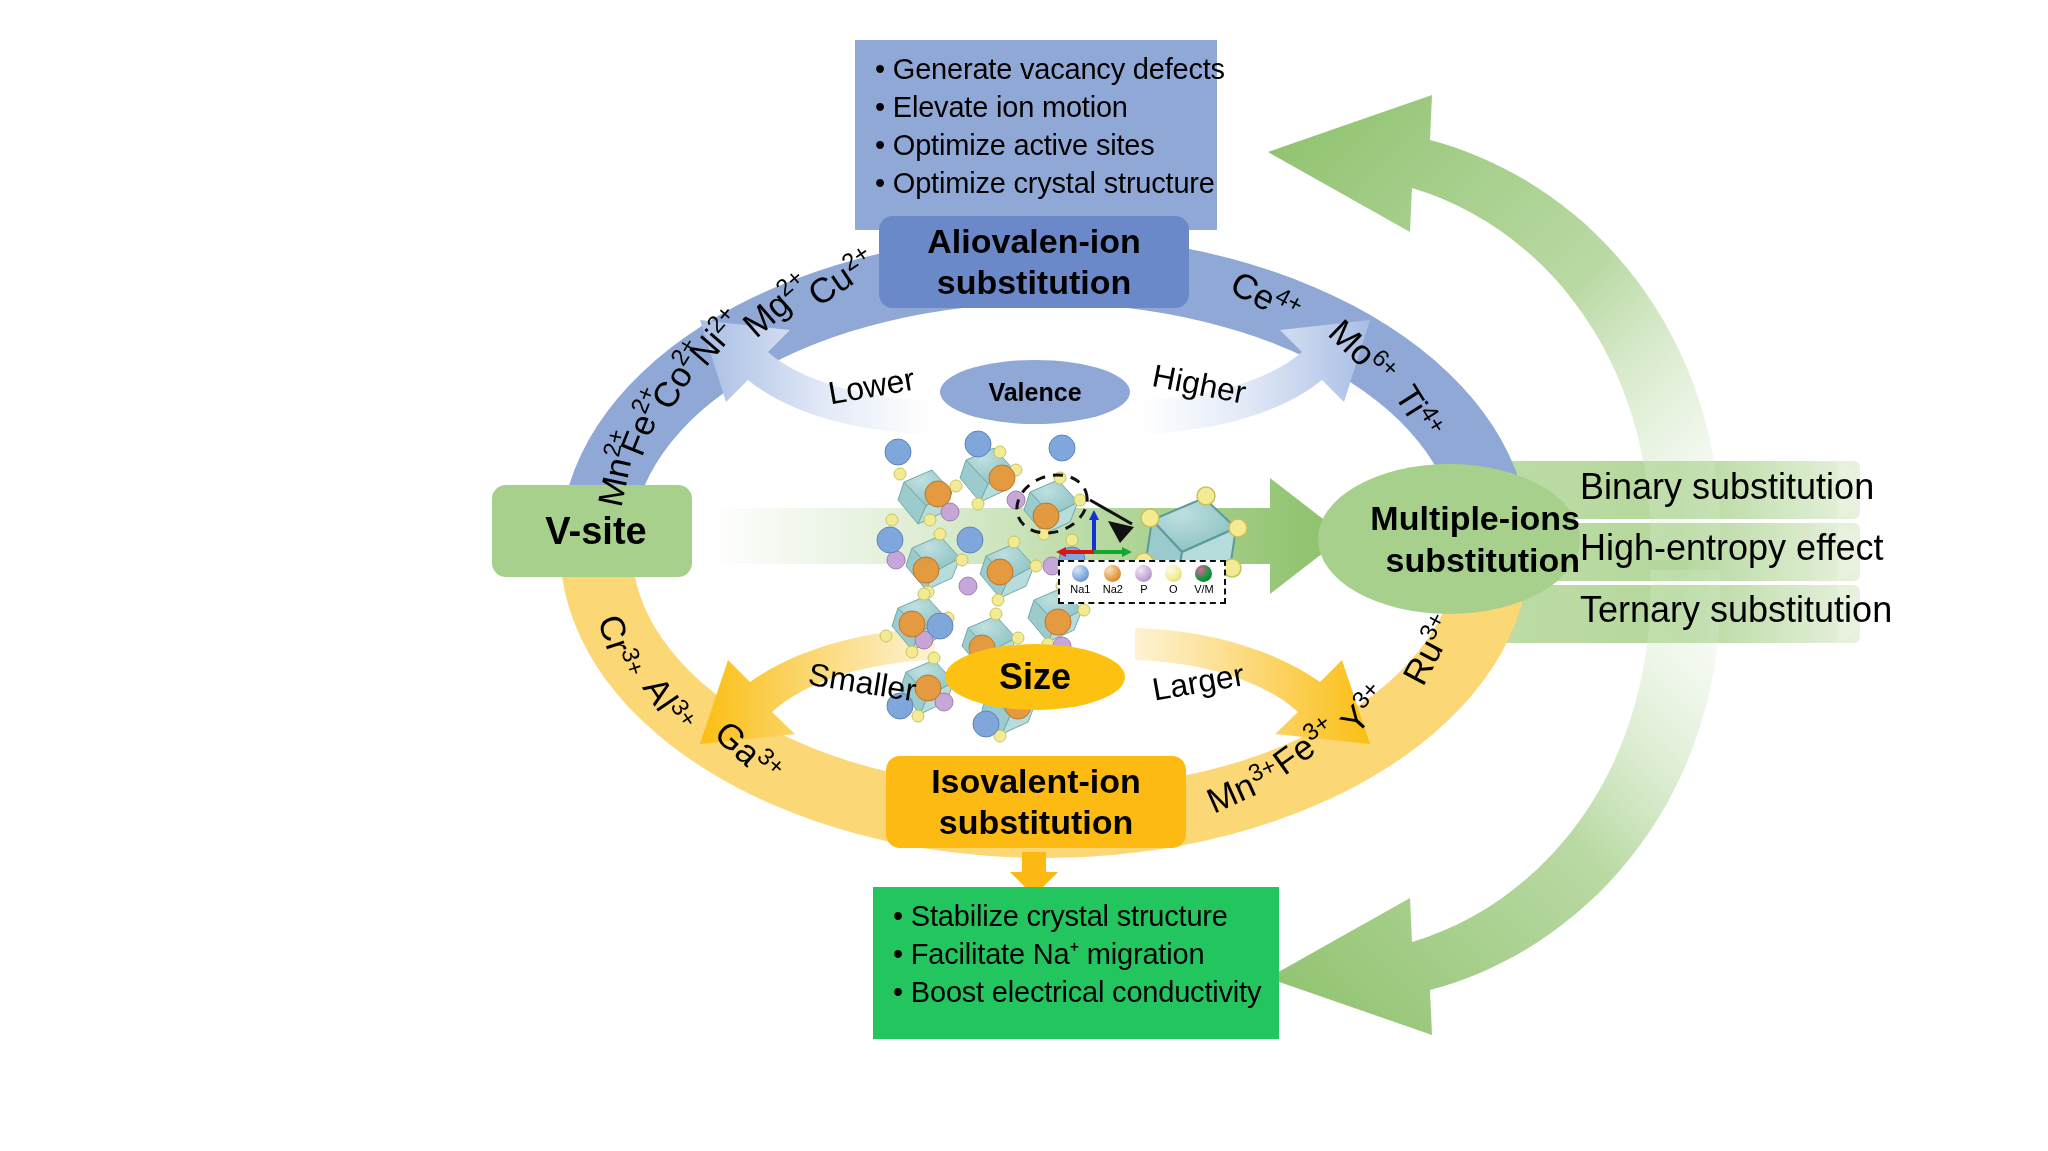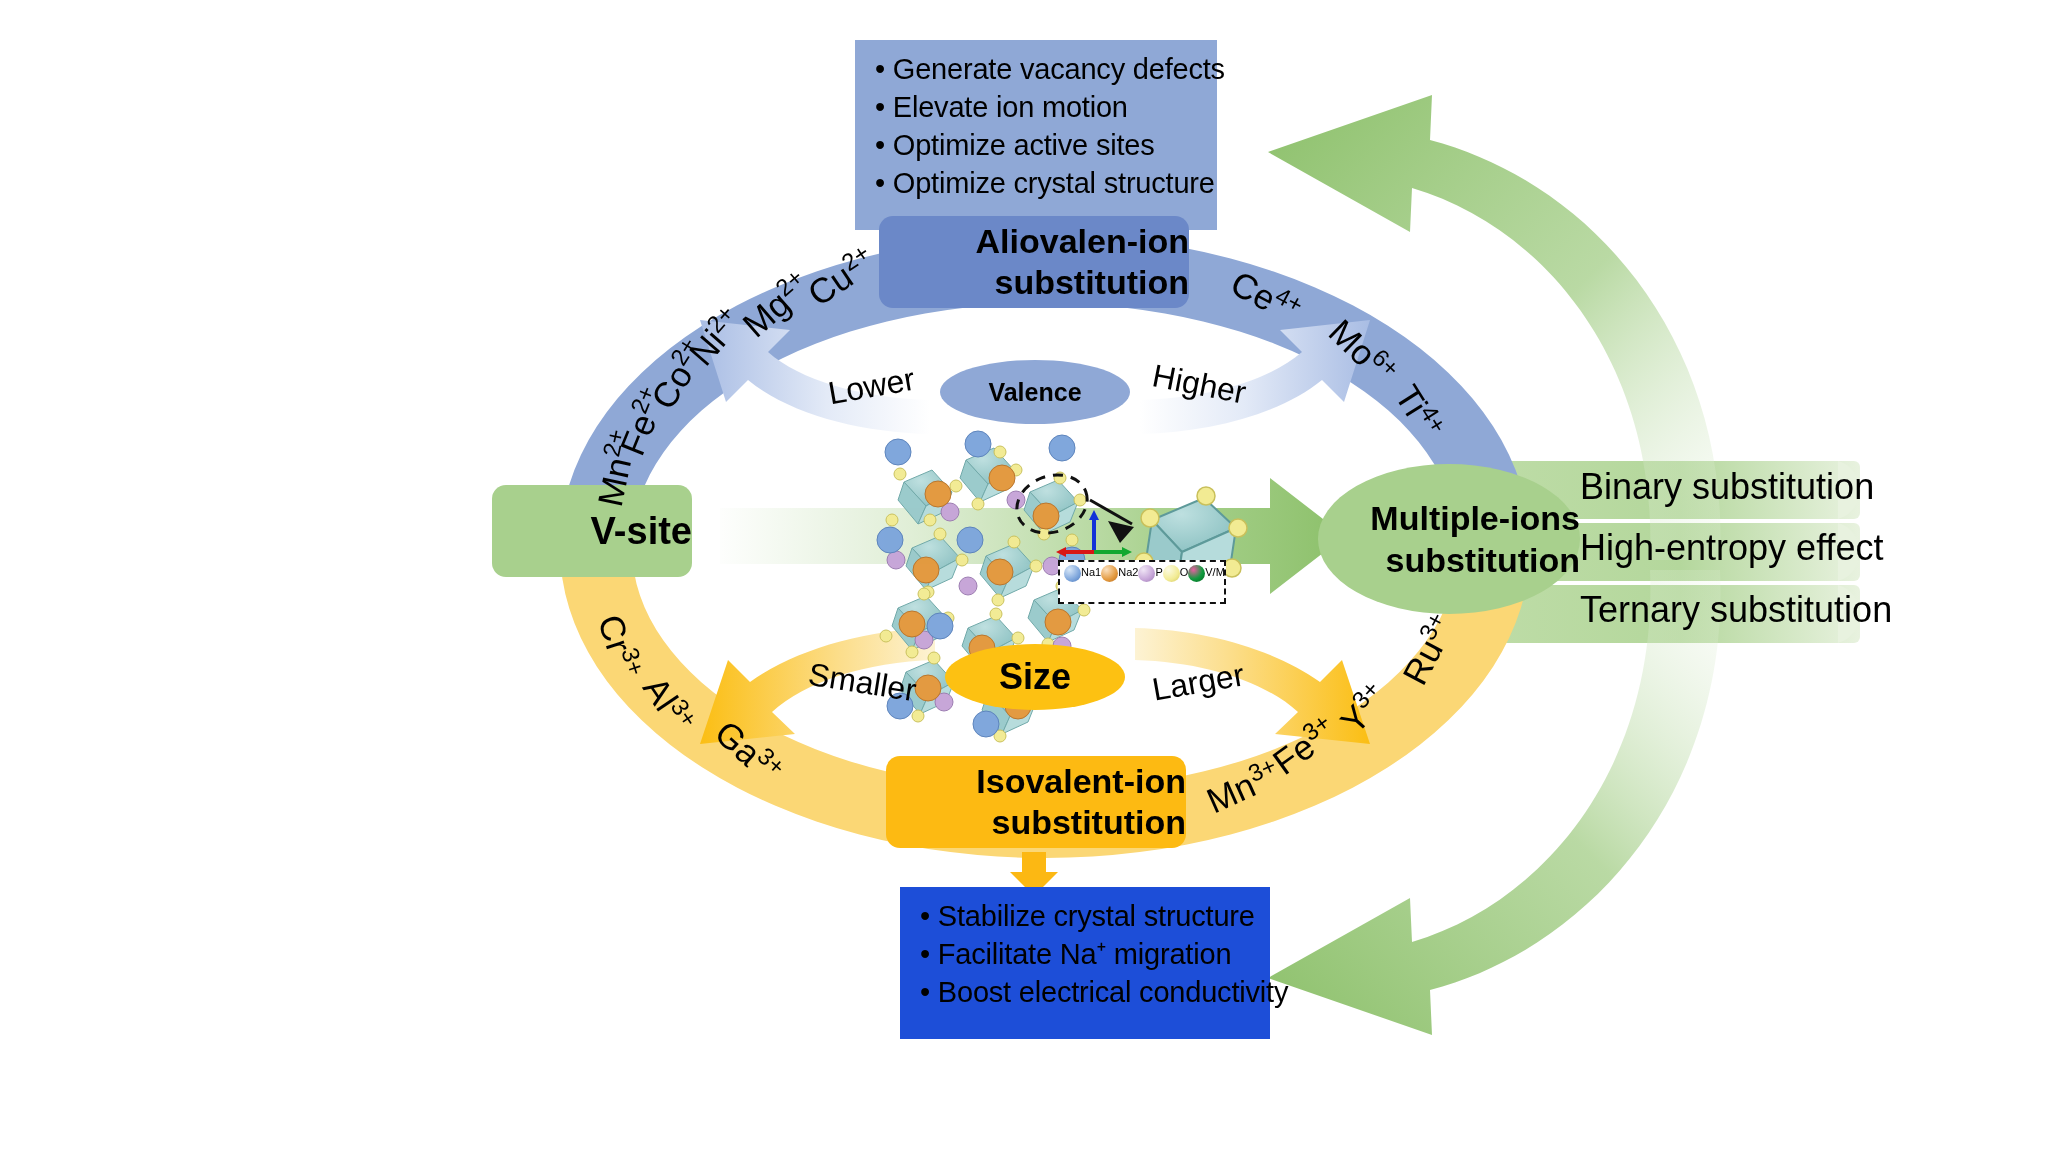--- a/index.html
+++ b/index.html
@@ -5,24 +5,24 @@
   html,body{margin:0;padding:0;background:#fff;}
   body{width:2048px;height:1151px;position:relative;overflow:hidden;
        font-family:"Liberation Sans",sans-serif;color:#000;}
   #stage{position:absolute;left:0;top:0;width:2048px;height:1151px;}
   svg.layer{position:absolute;left:0;top:0;width:2048px;height:1151px;overflow:visible;}
 
   
   .infobox{position:absolute;box-sizing:border-box;padding:10px 16px 28px 20px;}
   .infobox .line{font-size:29px;line-height:38px;white-space:nowrap;letter-spacing:-0.2px;}
   #top-info{left:855px;top:40px;width:362px;background:#8FA8D6;}
-  #bottom-info{left:900px;top:887px;width:370px;background:#1d4ed8;}
-
-  
-  .pill{position:absolute;display:flex;flex-direction:column;align-items:flex-end;
+  #bottom-info{left:873px;top:887px;width:406px;background:#22c55e;}
+
+  
+  .pill{position:absolute;display:flex;flex-direction:column;align-items:center;
         justify-content:center;border-radius:14px;box-sizing:border-box;}
   .pill span{font-weight:bold;font-size:34px;line-height:41px;white-space:nowrap;}
   #alio-label{left:879px;top:216px;width:310px;height:92px;background:#6B88C8;}
   #iso-label{left:886px;top:756px;width:300px;height:92px;background:#FDBA12;}
   #vsite-box{left:492px;top:485px;width:200px;height:92px;background:#A8D08D;}
   #vsite-box span{font-size:38px;margin-left:8px;}
 
   
   .ellipse{position:absolute;display:flex;align-items:center;justify-content:center;
            border-radius:50%;}
@@ -46,21 +46,21 @@
   .ion sup{font-size:24px;vertical-align:super;}
 
   
   .dirword{position:absolute;font-size:32px;white-space:nowrap;transform-origin:center;}
 
   
   #legend{position:absolute;left:1058px;top:560px;width:168px;height:44px;
           border:2px dashed #111;box-sizing:border-box;background:#fff;}
   #legend .row{display:flex;align-items:flex-start;justify-content:space-around;
                padding:3px 4px 0 4px;}
-  #legend .cell{display:flex;flex-direction:row;}
+  #legend .cell{display:flex;flex-direction:column;align-items:center;}
   #legend .dot{width:17px;height:17px;border-radius:50%;}
   #legend .cap{font-size:11px;line-height:13px;margin-top:1px;}
 </style>
 </head>
 <body>
 
 <div id="stage">
 
   <svg class="layer" viewBox="0 0 2048 1151">
     <defs>

